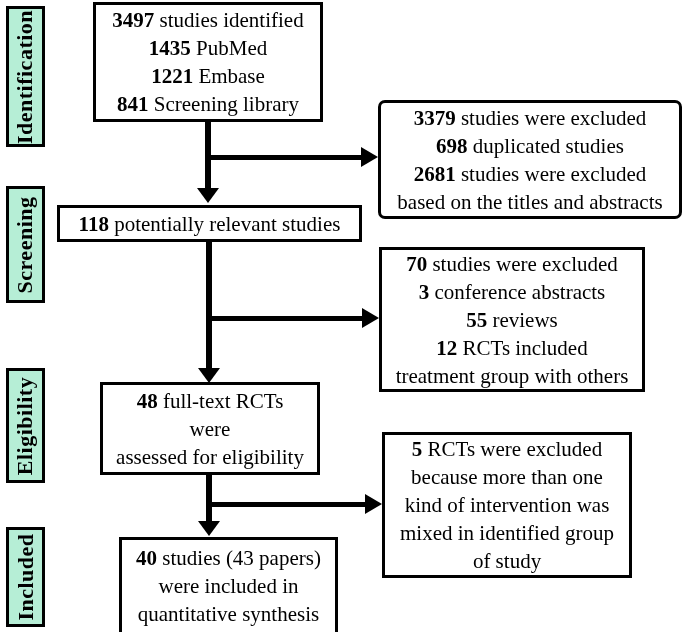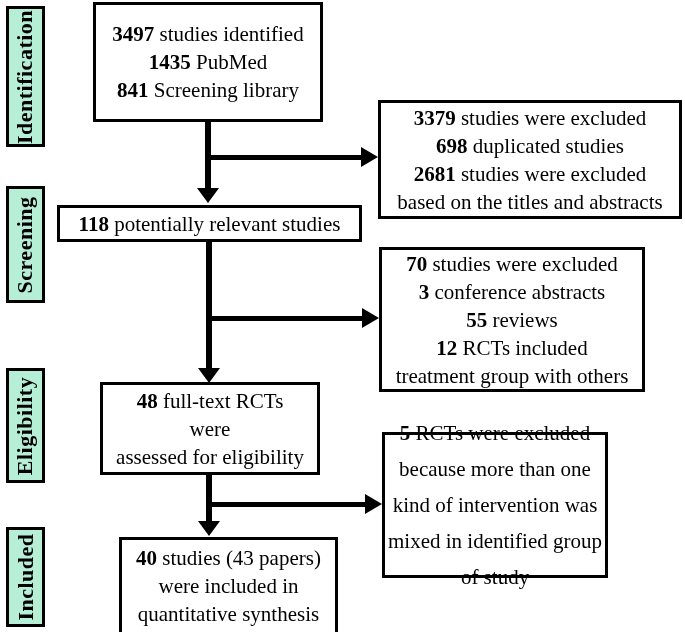--- a/index.html
+++ b/index.html
@@ -78,24 +78,25 @@
   <div class="stage" style="left:6px; top:368px; width:39px; height:115px;">
     <span class="rot">Eligibility</span>
   </div>
   <div class="stage" style="left:6px; top:527px; width:39px; height:100px;">
     <span class="rot">Included</span>
   </div>
 
   <div class="fbox" style="left:93px; top:2px; width:230px; height:120px;">
     <div class="line"><b>3497</b><span> studies identified</span></div>
     <div class="line"><b>1435</b><span> PubMed</span></div>
+    <div class="line"><b>1221</b><span> Embase</span></div>
     <div class="line"><b>841</b><span> Screening library</span></div>
   </div>
 
-  <div class="fbox" style="left:378px; top:100px; width:304px; height:119px;">
+  <div class="fbox" style="left:378px; top:100px; width:304px; height:119px;border-radius:7px;">
     <div class="line"><b>3379</b><span> studies were excluded</span></div>
     <div class="line"><b>698</b><span> duplicated studies</span></div>
     <div class="line"><b>2681</b><span> studies were excluded</span></div>
     <div class="line"><b></b><span>based on the titles and abstracts</span></div>
   </div>
 
   <div class="fbox" style="left:57px; top:205px; width:305px; height:37px;">
     <div class="line"><b>118</b><span> potentially relevant studies</span></div>
   </div>
 
@@ -106,21 +107,21 @@
     <div class="line"><b>12</b><span> RCTs included</span></div>
     <div class="line"><b></b><span>treatment group with others</span></div>
   </div>
 
   <div class="fbox" style="left:100px; top:382px; width:220px; height:93px;">
     <div class="line"><b>48</b><span> full-text RCTs</span></div>
     <div class="line"><b></b><span>were</span></div>
     <div class="line"><b></b><span>assessed for eligibility</span></div>
   </div>
 
-  <div class="fbox" style="left:382px; top:432px; width:226px; height:146px;gap:8px;">
+  <div class="fbox" style="left:382px; top:432px; width:250px; height:146px;">
     <div class="line"><b>5</b><span> RCTs were excluded</span></div>
     <div class="line"><b></b><span>because more than one</span></div>
     <div class="line"><b></b><span>kind of intervention was</span></div>
     <div class="line"><b></b><span>mixed in identified group</span></div>
     <div class="line"><b></b><span>of study</span></div>
   </div>
 
   <div class="fbox" style="left:103px; top:537px; width:219px; height:98px;margin-left:16px;">
     <div class="line"><b>40</b><span> studies (43 papers)</span></div>
     <div class="line"><b></b><span>were included in</span></div>

